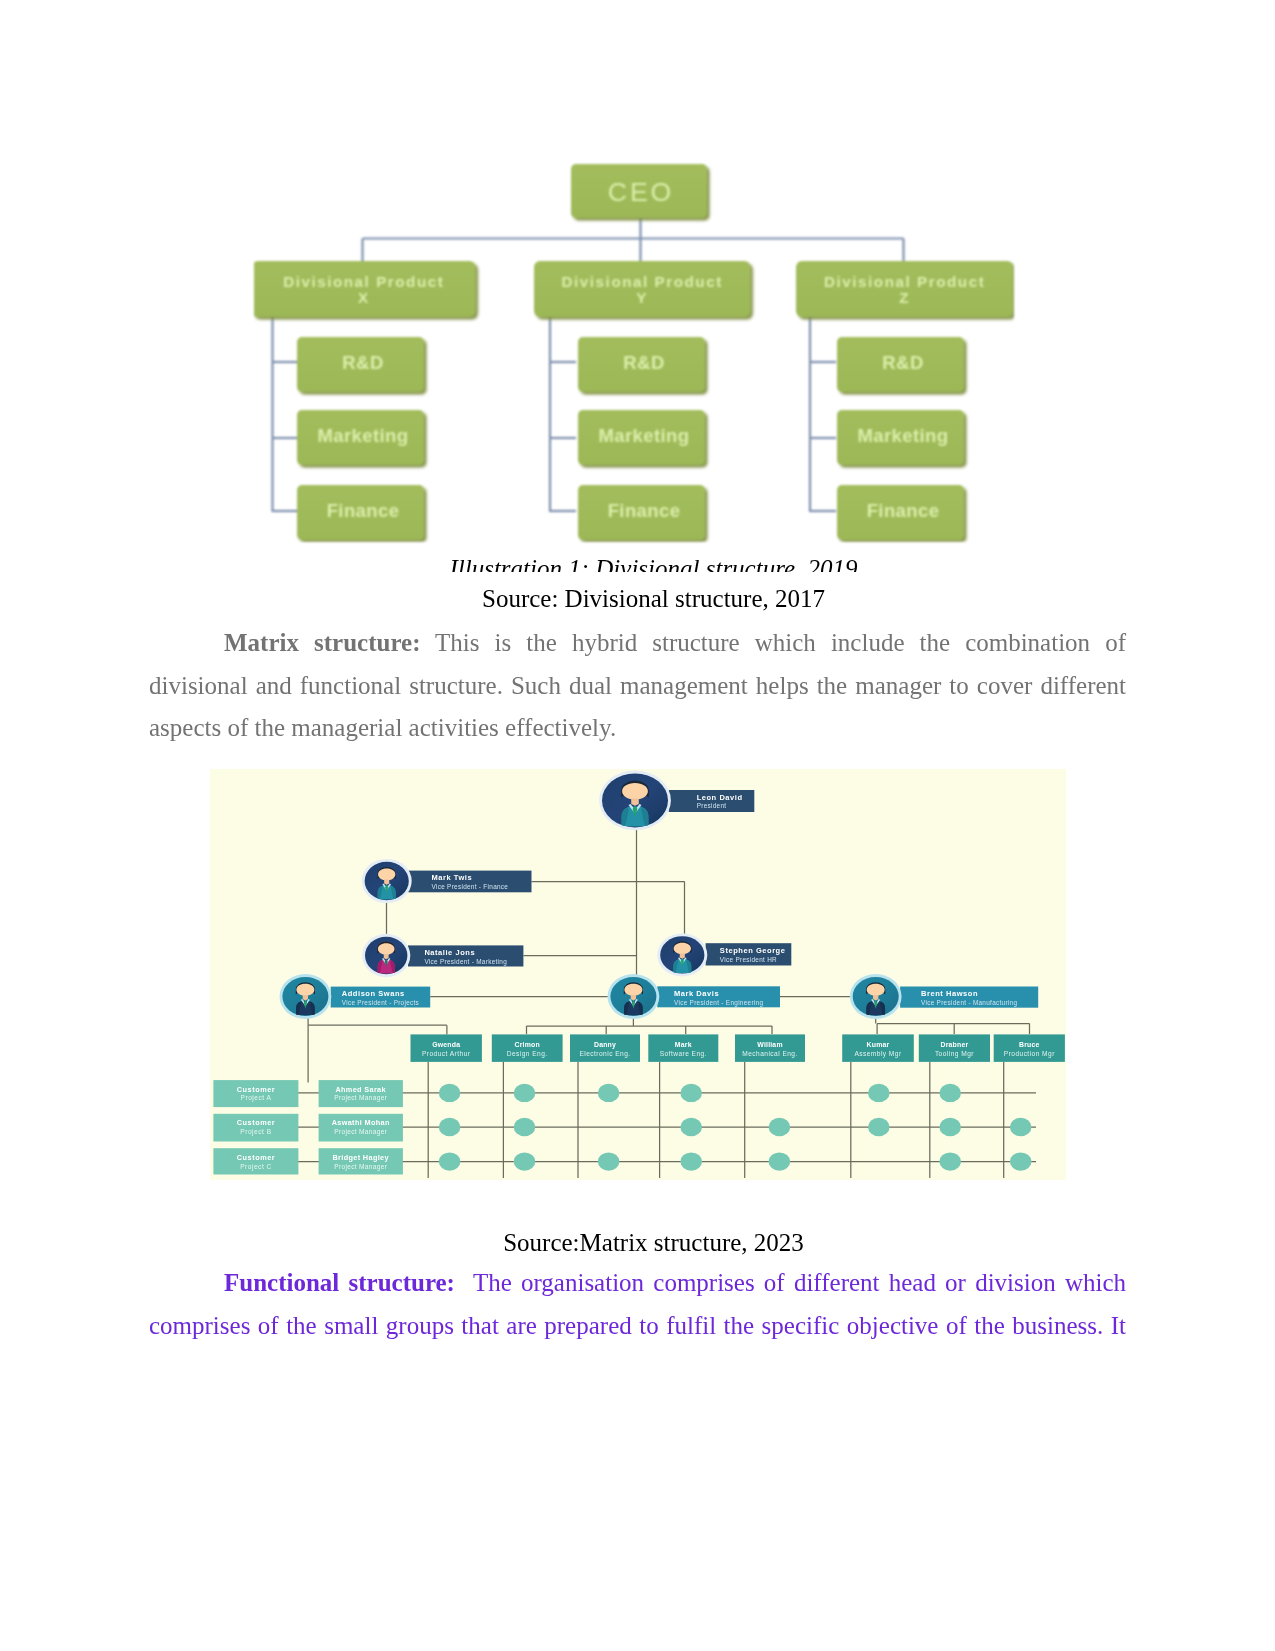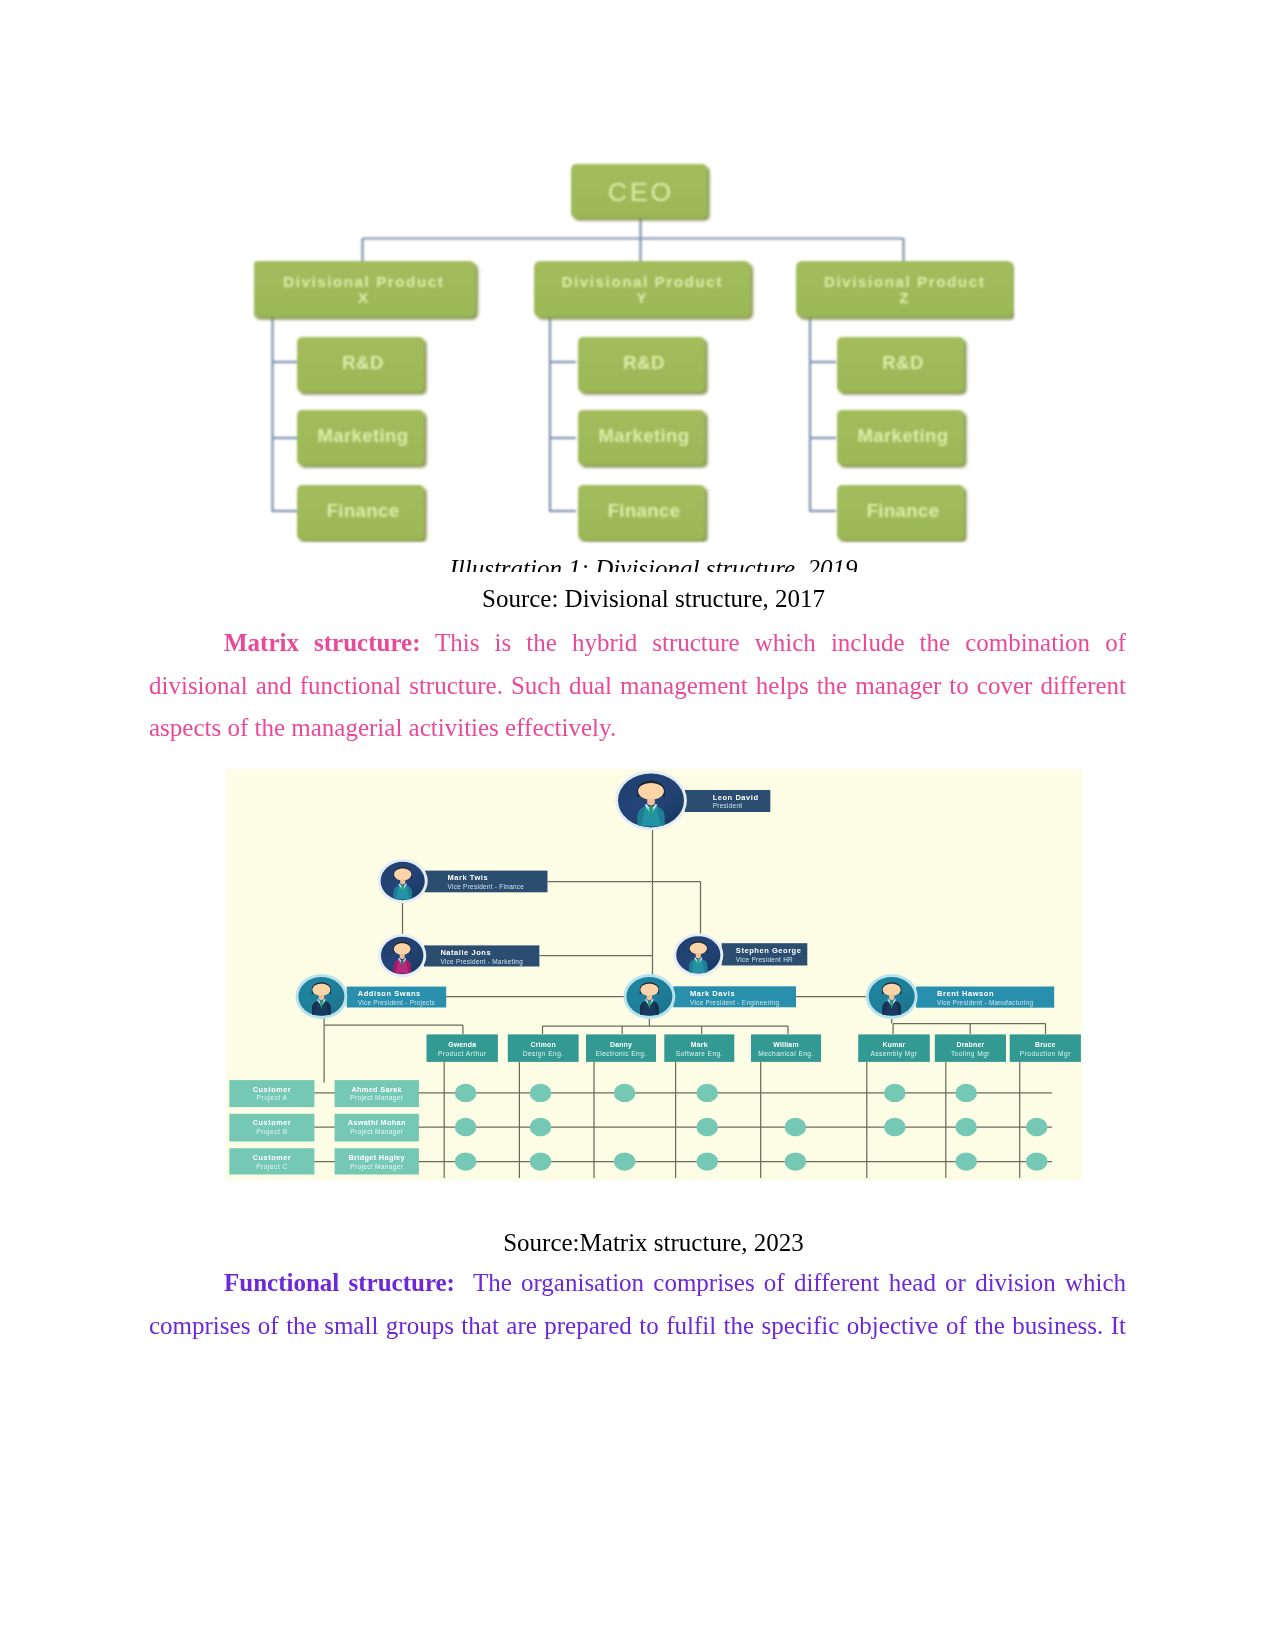--- a/index.html
+++ b/index.html
@@ -14,21 +14,21 @@
   .lead{font-weight:bold;}
   #pfunc p{text-align-last:justify;}
   .caption{position:absolute;width:1275px;left:16px;text-align:center;font-size:25px;line-height:30px;}
   .capital{font-style:italic;font-weight:normal;}
 
   
   #ill1{position:absolute;left:254px;top:148px;width:760px;height:394px;overflow:hidden;background:#ffffff;filter:blur(0.8px);}
   #ill1 svg{display:block;}
 
   
-  #ill2{position:absolute;left:226px;top:769px;width:856px;height:411px;overflow:hidden;background:#fdfde4;filter:blur(0.62px) saturate(0.96);}
+  #ill2{position:absolute;left:210px;top:769px;width:856px;height:411px;overflow:hidden;background:#fdfde4;filter:blur(0.62px) saturate(0.96);}
   #ill2 svg{display:block;}
 </style>
 </head>
 <body>
 
 <div class="page">
 
   <div id="ill1">
     <svg width="760" height="394" viewBox="0 0 760 394">
       <defs>
@@ -93,21 +93,21 @@
           <text x="649" y="368.5" text-anchor="middle" font-size="18.5" font-family="&quot;Liberation Sans&quot;,sans-serif" font-weight="bold" fill="#dcefac" letter-spacing="0.4">Finance</text>
         </g>
     </svg>
   </div>
 
   <div class="caption" style="top:553.5px;height:18.3px;overflow:hidden;">
     <span class="capital">Illustration 1: Divisional structure, 2019</span>
   </div>
   <div class="caption" style="top:584px;">Source: Divisional structure, 2017</div>
 
-  <div class="para" id="pmatrix" style="top: 622px; color: #ec4899;">
+  <div class="para" id="pmatrix" style="top: 622px; color: #737373;">
     <p><span class="ind"></span><span class="lead">Matrix structure:</span> <span>This is the hybrid structure which include the combination of divisional and functional structure. Such dual management helps the manager to cover different aspects of the managerial activities effectively.</span></p>
   </div>
 
   <div id="ill2">
     <svg width="856" height="411" viewBox="0 0 856 411">
       <defs>
         <linearGradient id="av1" x1="0" y1="0" x2="1" y2="1">
           <stop offset="0" stop-color="#1d3f6e"></stop>
             <stop offset="0.5" stop-color="#23447a"></stop>
             <stop offset="1" stop-color="#15365f"></stop>

